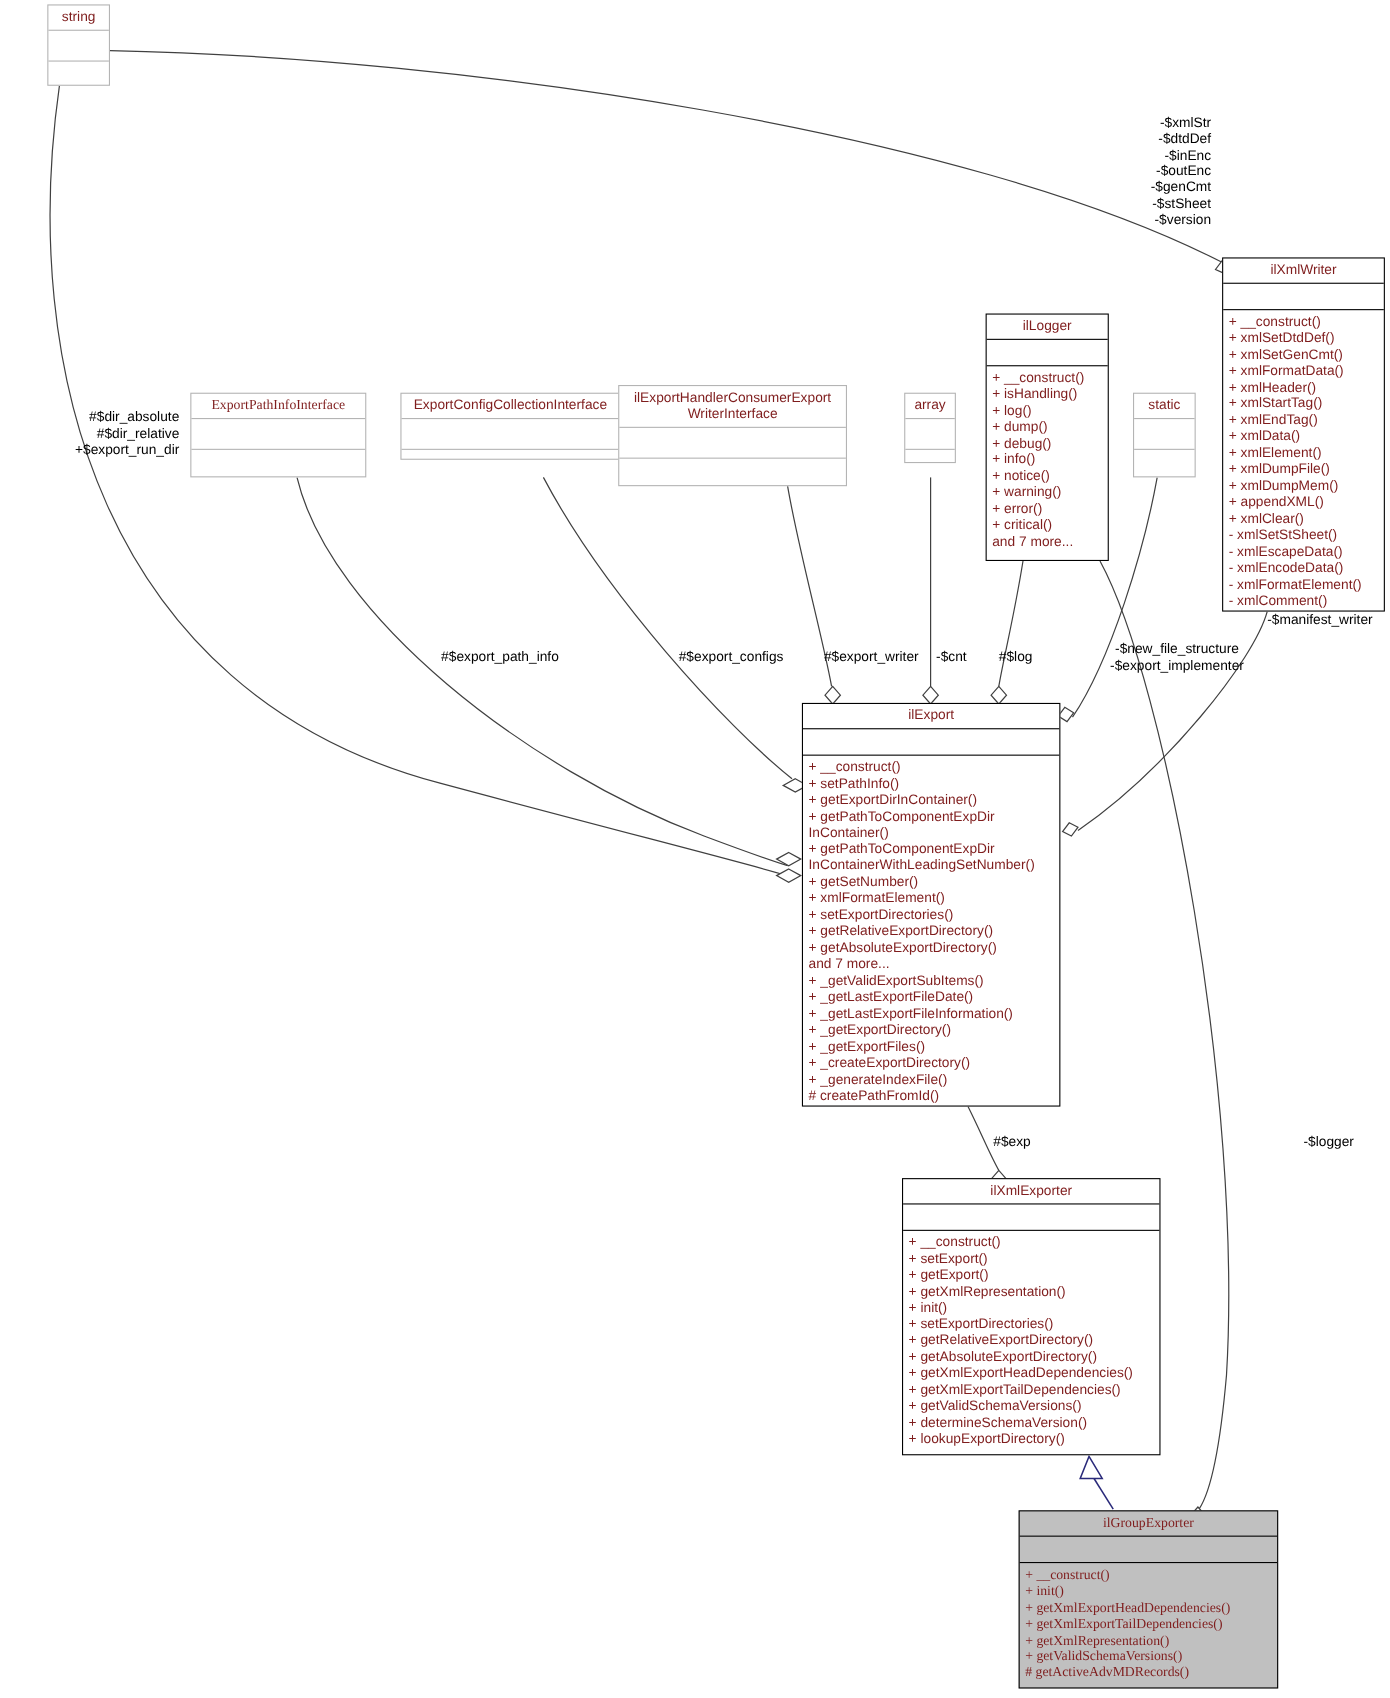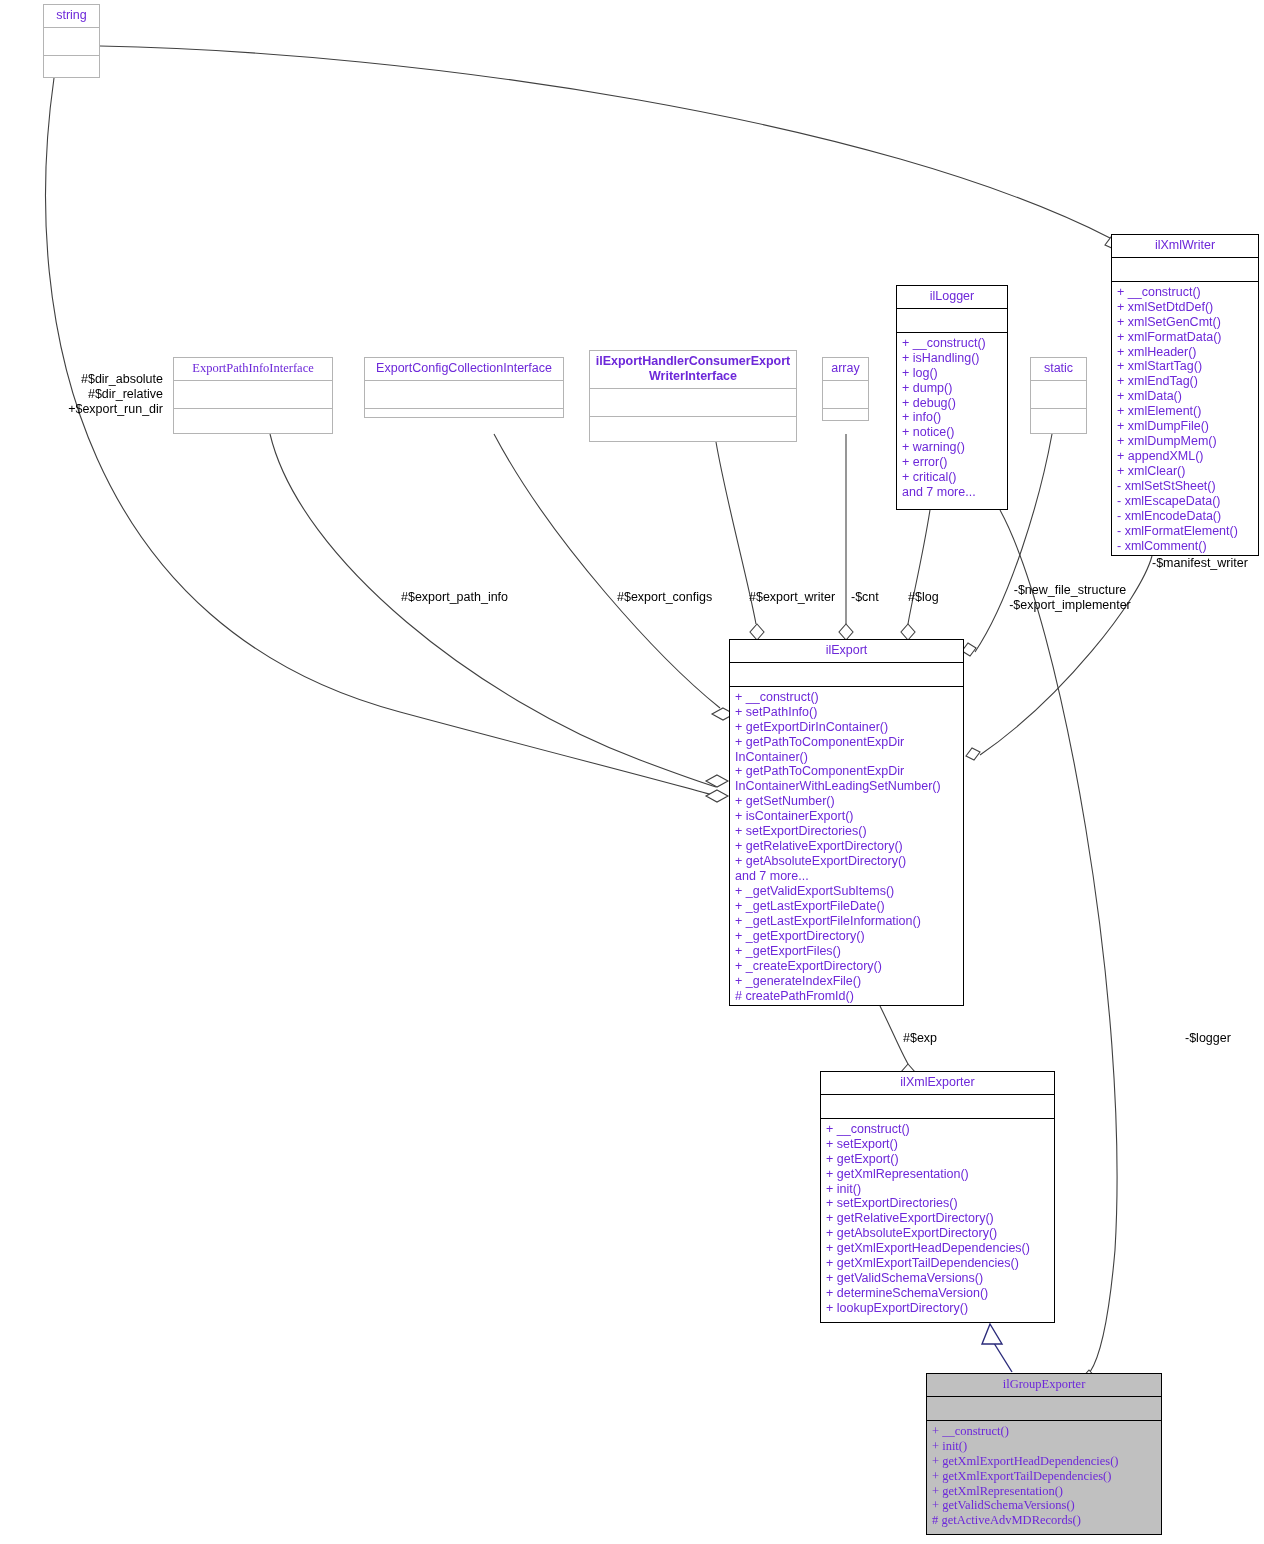--- a/index.html
+++ b/index.html
@@ -22,21 +22,21 @@
     width: 1264px;
     height: 1544px;
     pointer-events: none;
   }
   .uml-box {
     position: absolute;
     box-sizing: border-box;
     background: #ffffff;
     border: 1px solid #000000;
     font-size: 12.5px;
-    color: #6d28d9;
+    color: #7f1d1d;
   }
   .uml-box.thin {
     border: 1px solid #b4b4b4;
   }
   .uml-box.highlight {
     background: #c0c0c0;
   }
   .uml-title {
     text-align: center;
     padding: 3px 4px 4px 4px;
@@ -135,21 +135,21 @@
     <div class="uml-attrs"></div>
     <div class="uml-ops"></div>
   </div>
 
   <div class="uml-box thin" style="left:364px; top:357px; width:200px; height:61px;">
     <div class="uml-title">ExportConfigCollectionInterface</div>
     <div class="uml-attrs"></div>
     <div class="uml-ops"></div>
   </div>
 
-  <div class="uml-box thin" style="left:589px; top:350px; width:208px; height:92px;font-weight:bold;">
+  <div class="uml-box thin" style="left:562px; top:350px; width:208px; height:92px;">
     <div class="uml-title">ilExportHandlerConsumerExport
 WriterInterface</div>
     <div class="uml-attrs"></div>
     <div class="uml-ops"></div>
   </div>
 
   <div class="uml-box thin" style="left:822px; top:357px; width:47px; height:64px;">
     <div class="uml-title">array</div>
     <div class="uml-attrs"></div>
     <div class="uml-ops"></div>
@@ -209,21 +209,21 @@
     <div class="uml-attrs"></div>
     <div class="uml-ops">
         <div>+ __construct()</div>
         <div>+ setPathInfo()</div>
         <div>+ getExportDirInContainer()</div>
         <div>+ getPathToComponentExpDir</div>
         <div>InContainer()</div>
         <div>+ getPathToComponentExpDir</div>
         <div>InContainerWithLeadingSetNumber()</div>
         <div>+ getSetNumber()</div>
-        <div>+ isContainerExport()</div>
+        <div>+ xmlFormatElement()</div>
         <div>+ setExportDirectories()</div>
         <div>+ getRelativeExportDirectory()</div>
         <div>+ getAbsoluteExportDirectory()</div>
         <div>and 7 more...</div>
         <div>+ _getValidExportSubItems()</div>
         <div>+ _getLastExportFileDate()</div>
         <div>+ _getLastExportFileInformation()</div>
         <div>+ _getExportDirectory()</div>
         <div>+ _getExportFiles()</div>
         <div>+ _createExportDirectory()</div>
@@ -263,20 +263,27 @@
         <div>+ getXmlRepresentation()</div>
         <div>+ getValidSchemaVersions()</div>
         <div># getActiveAdvMDRecords()</div>
       </div>
   </div>
 
   <div class="edge-label el-right" style="left:30px; top:372px; width:133px;">#$dir_absolute
 #$dir_relative
 +$export_run_dir</div>
 
+  <div class="edge-label el-right" style="left:975px; top:104px; width:126px;">-$xmlStr
+-$dtdDef
+-$inEnc
+-$outEnc
+-$genCmt
+-$stSheet
+-$version</div>
 
   <div class="edge-label el-left" style="left:401px; top:590px;">#$export_path_info</div>
 
   <div class="edge-label el-left" style="left:617px; top:590px;">#$export_configs</div>
 
   <div class="edge-label el-left" style="left:749px; top:590px;">#$export_writer</div>
 
   <div class="edge-label el-left" style="left:851px; top:590px;">-$cnt</div>
 
   <div class="edge-label el-left" style="left:908px; top:590px;">#$log</div>

